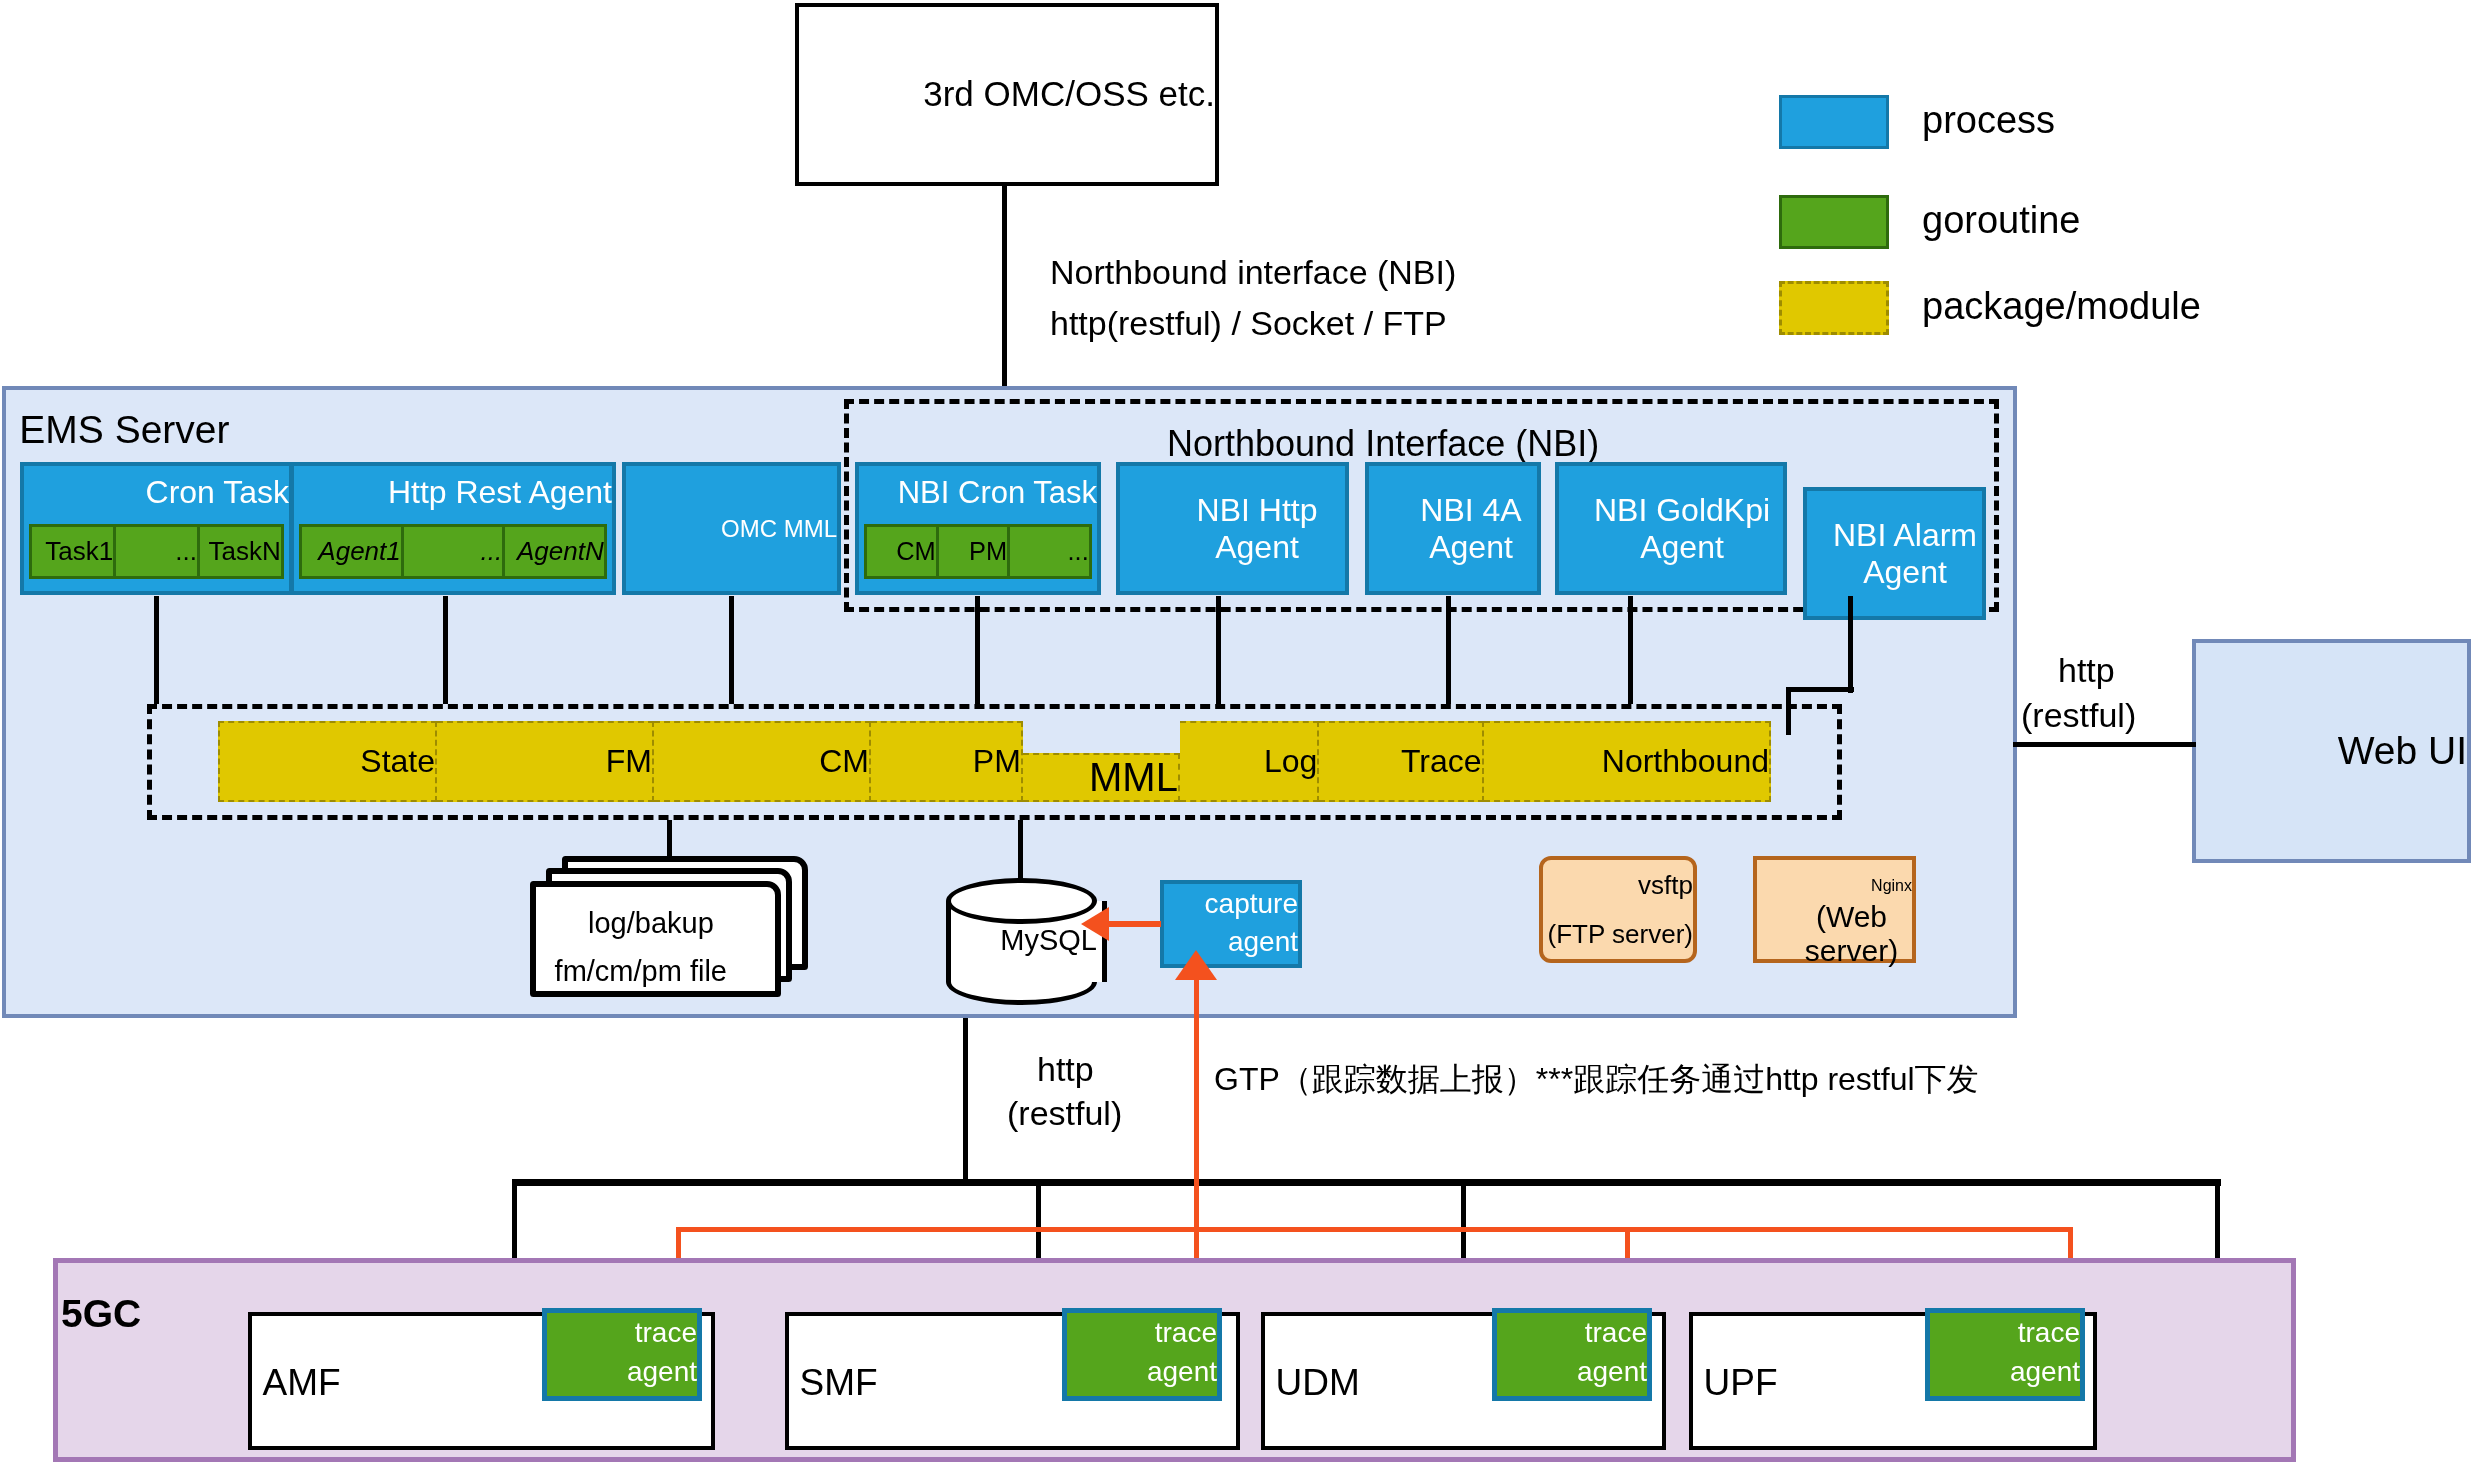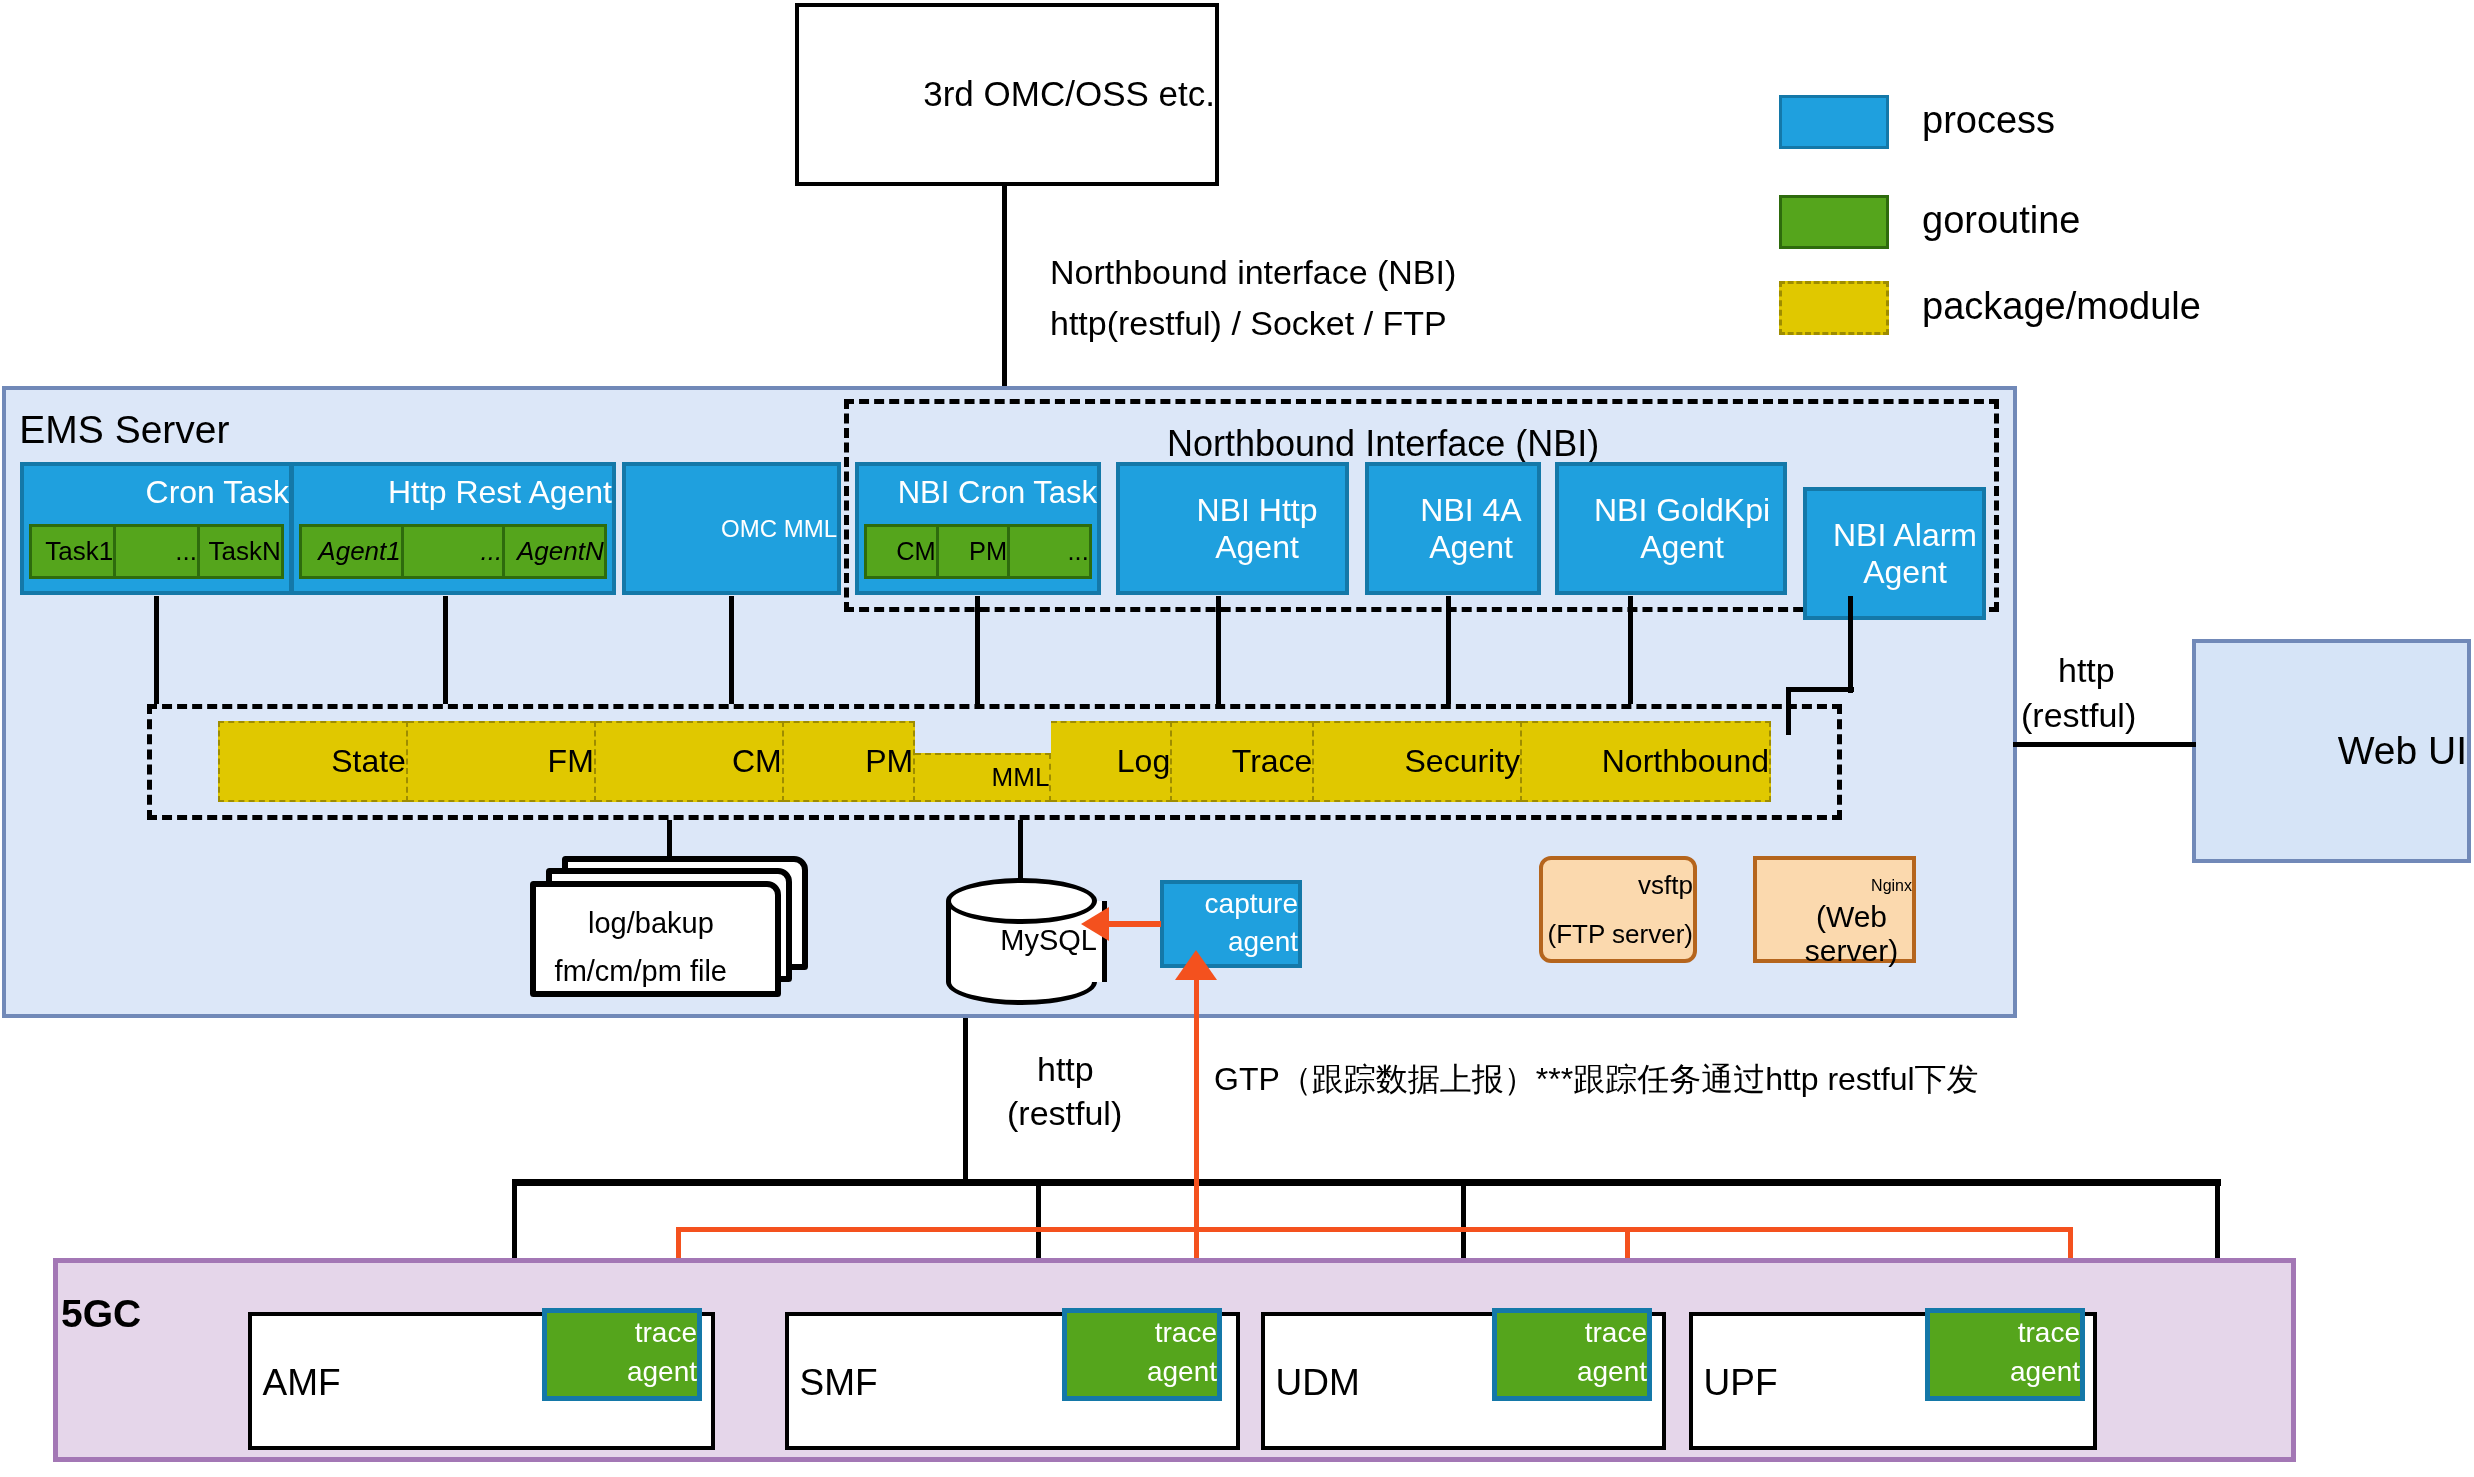--- a/index.html
+++ b/index.html
@@ -125,24 +125,23 @@
 <div class="ln" style="left:1848px;top:596px;width:5.3px;height:97px;"></div>
 <div class="ln" style="left:1786px;top:687px;width:68px;height:5.3px;"></div>
 <div class="ln" style="left:1786px;top:687px;width:5.3px;height:48px;"></div>
 
 <div class="abs dashed-black" style="left:147px;top:704px;width:1695px;height:116px;"></div>
 <div class="abs" style="left:218px;top:721px;width:1553px;height:81px;display:flex;">
   <div class="module ctr" style="flex:1.22;font-size:32px;">State</div>
   <div class="module ctr" style="flex:1.22;font-size:32px;border-left:none;">FM</div>
   <div class="module ctr" style="flex:1.22;font-size:32px;border-left:none;">CM</div>
   <div class="module ctr" style="flex:0.85;font-size:32px;border-left:none;">PM</div>
-  <div class="module ctr" style="flex:0.88;font-size:26px;border-left:none;margin-top:32px;">MML</div>
+  <div class="module ctr" style="flex:0.88;font-size:40px;border-left:none;margin-top:32px;">MML</div>
   <div class="module ctr" style="flex:0.78;font-size:32px;border-left:none;">Log</div>
   <div class="module ctr" style="flex:0.92;font-size:32px;border-left:none;">Trace</div>
-  <div class="module ctr" style="flex:1.35;font-size:32px;border-left:none;">Security</div>
   <div class="module ctr" style="flex:1.62;font-size:32px;border-left:none;">Northbound</div>
 </div>
 
 <div class="ln" style="left:667px;top:820px;width:5.3px;height:74px;"></div>
 <div class="ln" style="left:1018px;top:820px;width:5.3px;height:58px;"></div>
 
 <div class="abs" style="left:530px;top:856px;width:290px;height:140px;">
   <div class="abs" style="left:32px;top:0;width:246px;height:114px;background:#fff;border:6.1px solid #000;border-radius:3.5px 14px 3.5px 3.5px;"></div>
   <div class="abs" style="left:16px;top:12.3px;width:246px;height:114px;background:#fff;border:6.1px solid #000;border-radius:3.5px 14px 3.5px 3.5px;"></div>
   <div class="abs" style="left:0px;top:24.6px;width:251px;height:116px;background:#fff;border:6.1px solid #000;border-radius:3.5px 14px 3.5px 3.5px;"></div>

